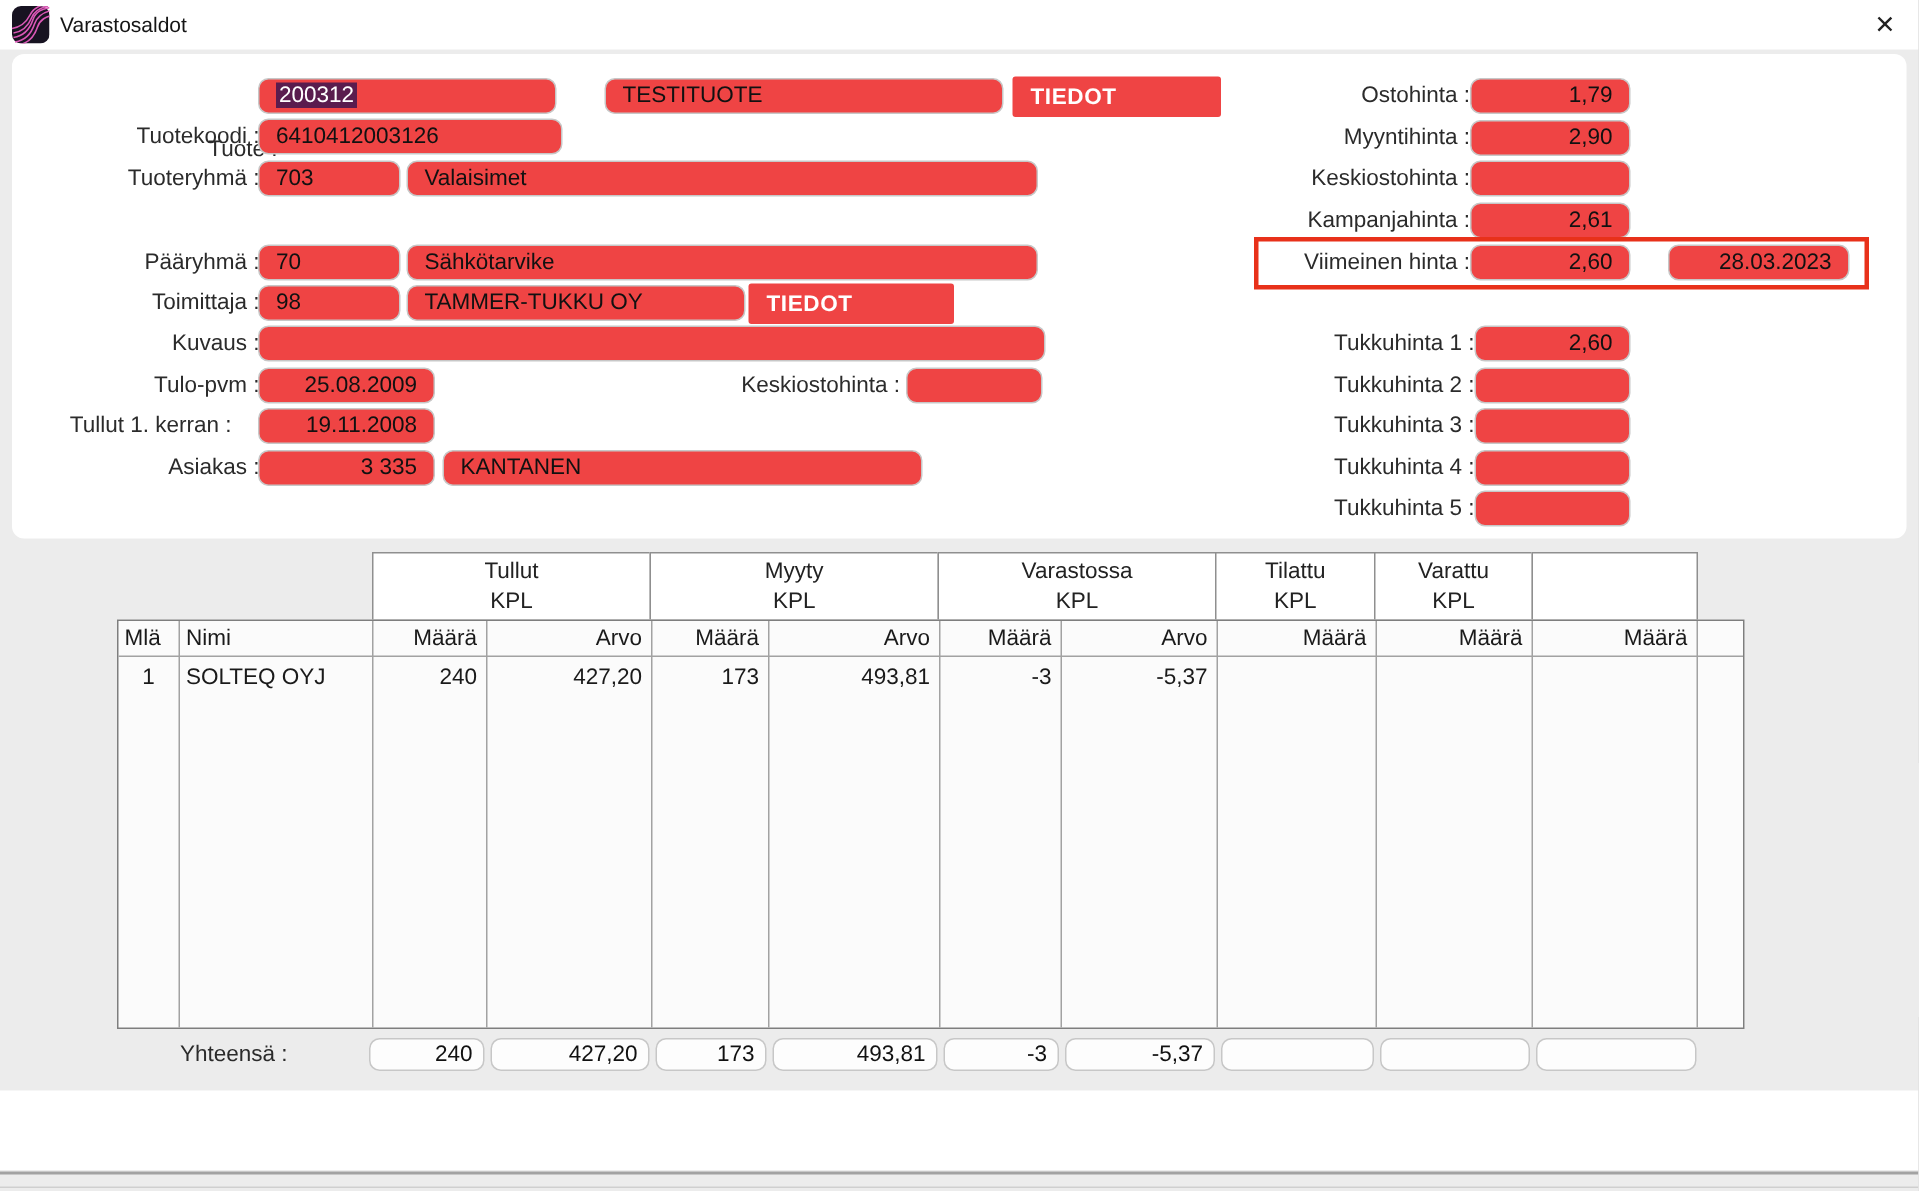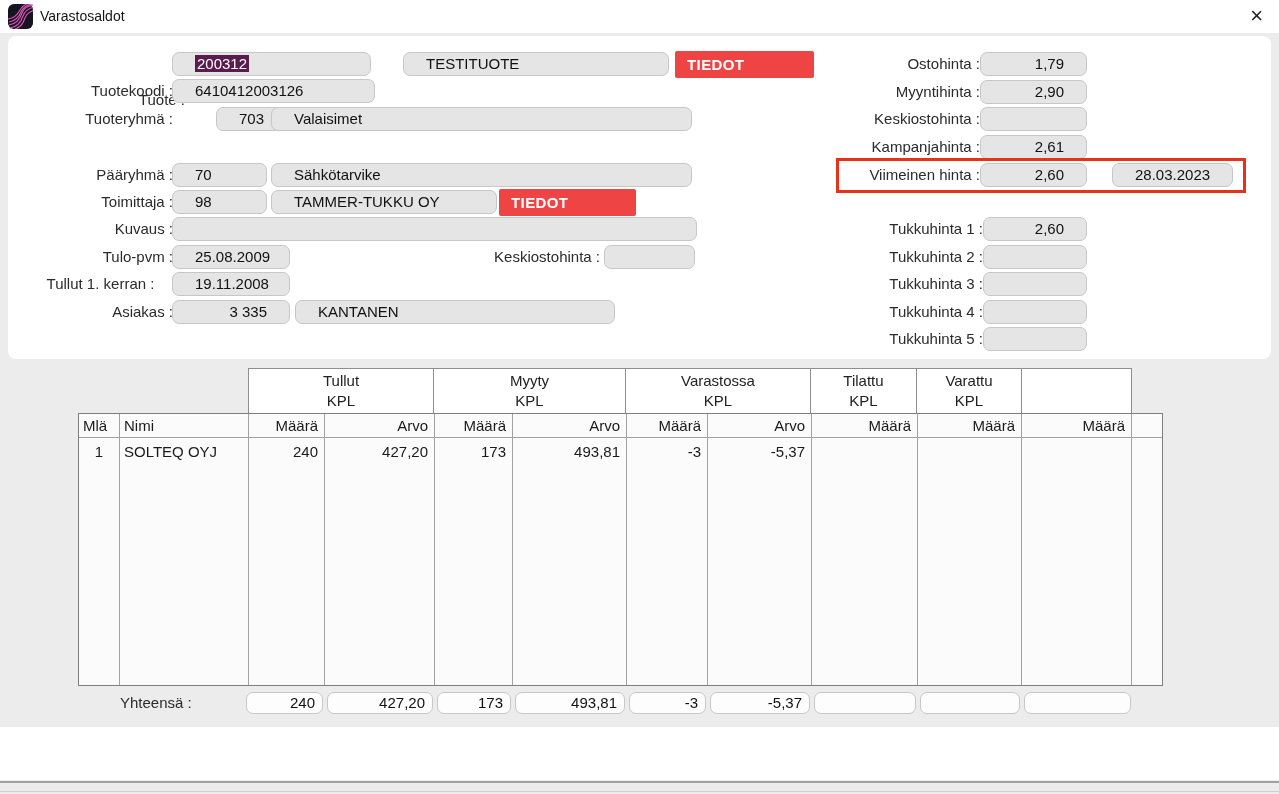--- a/index.html
+++ b/index.html
@@ -10,21 +10,21 @@
   .titlebar { position:absolute; left:0; top:0; width:100%; height:33px; background:#ffffff; }
   .logo { position:absolute; left:8px; top:4px; }
   .title { position:absolute; left:40px; top:8px; font-size:14px; color:#151515; }
   .close { position:absolute; right:16px; top:2px; font-size:22px; font-weight:300; color:#222; cursor:pointer; line-height:28px; }
 
   
   .panel { position:absolute; left:8px; top:36px; width:1263px; height:323px; background:#ffffff; border-radius:8px; }
 
   .lbl { position:absolute; height:24px; line-height:24px; font-size:15px; color:#2b2b2b; text-align:right; white-space:nowrap; }
   .fld { position:absolute; height:24px; line-height:22px; border:1px solid #c7c7c7; border-radius:7px;
-         background:#e5e5e5; font-size:15px; color:#111; padding:0 22px; white-space:nowrap; overflow:hidden; }
+         background:#ef4444; font-size:15px; color:#111; padding:0 11px; white-space:nowrap; overflow:hidden; }
   .fld.r { text-align:right; }
   .sel { background:#5a1c4e; color:#fff; padding:0 2px; }
 
   .btn-dark { position:absolute; background:#ef4444; color:#fff; font-weight:700; font-size:15px;
               letter-spacing:.4px; line-height:27px; padding:0 12px; border-radius:2px; cursor:pointer; }
 
   .redbox { position:absolute; left:836px; top:158px; width:410px; height:35px; border:3px solid #e8311a; pointer-events:none; }
 
   
   .gbox { position:absolute; top:368px; height:46px; background:#ffffff; border:1px solid #8f8f8f;
@@ -75,21 +75,21 @@
 
     <div class="lbl" style="left:32px;top:16px;width:145px;margin-top:36px;">Tuote :</div>
     <div class="fld" style="left:164px;top:16px;width:199px;"><span class="sel">200312</span></div>
     <div class="fld" style="left:395px;top:16px;width:266px;">TESTITUOTE</div>
     <div class="btn-dark" style="left:667px;top:15px;width:139px;height:27px;">TIEDOT</div>
 
     <div class="lbl" style="left:20px;top:43px;width:145px;">Tuotekoodi :</div>
     <div class="fld" style="left:164px;top:43px;width:203px;">6410412003126</div>
 
     <div class="lbl" style="left:20px;top:71px;width:145px;">Tuoteryhmä :</div>
-    <div class="fld" style="left:164px;top:71px;width:95px;margin-left:44px;">703</div>
+    <div class="fld" style="left:164px;top:71px;width:95px;">703</div>
     <div class="fld" style="left:263px;top:71px;width:421px;">Valaisimet</div>
 
     <div class="lbl" style="left:20px;top:127px;width:145px;">Pääryhmä :</div>
     <div class="fld" style="left:164px;top:127px;width:95px;">70</div>
     <div class="fld" style="left:263px;top:127px;width:421px;">Sähkötarvike</div>
 
     <div class="lbl" style="left:20px;top:154px;width:145px;">Toimittaja :</div>
     <div class="fld" style="left:164px;top:154px;width:95px;">98</div>
     <div class="fld" style="left:263px;top:154px;width:226px;">TAMMER-TUKKU OY</div>
     <div class="btn-dark" style="left:491px;top:153px;width:137px;height:27px;">TIEDOT</div>

